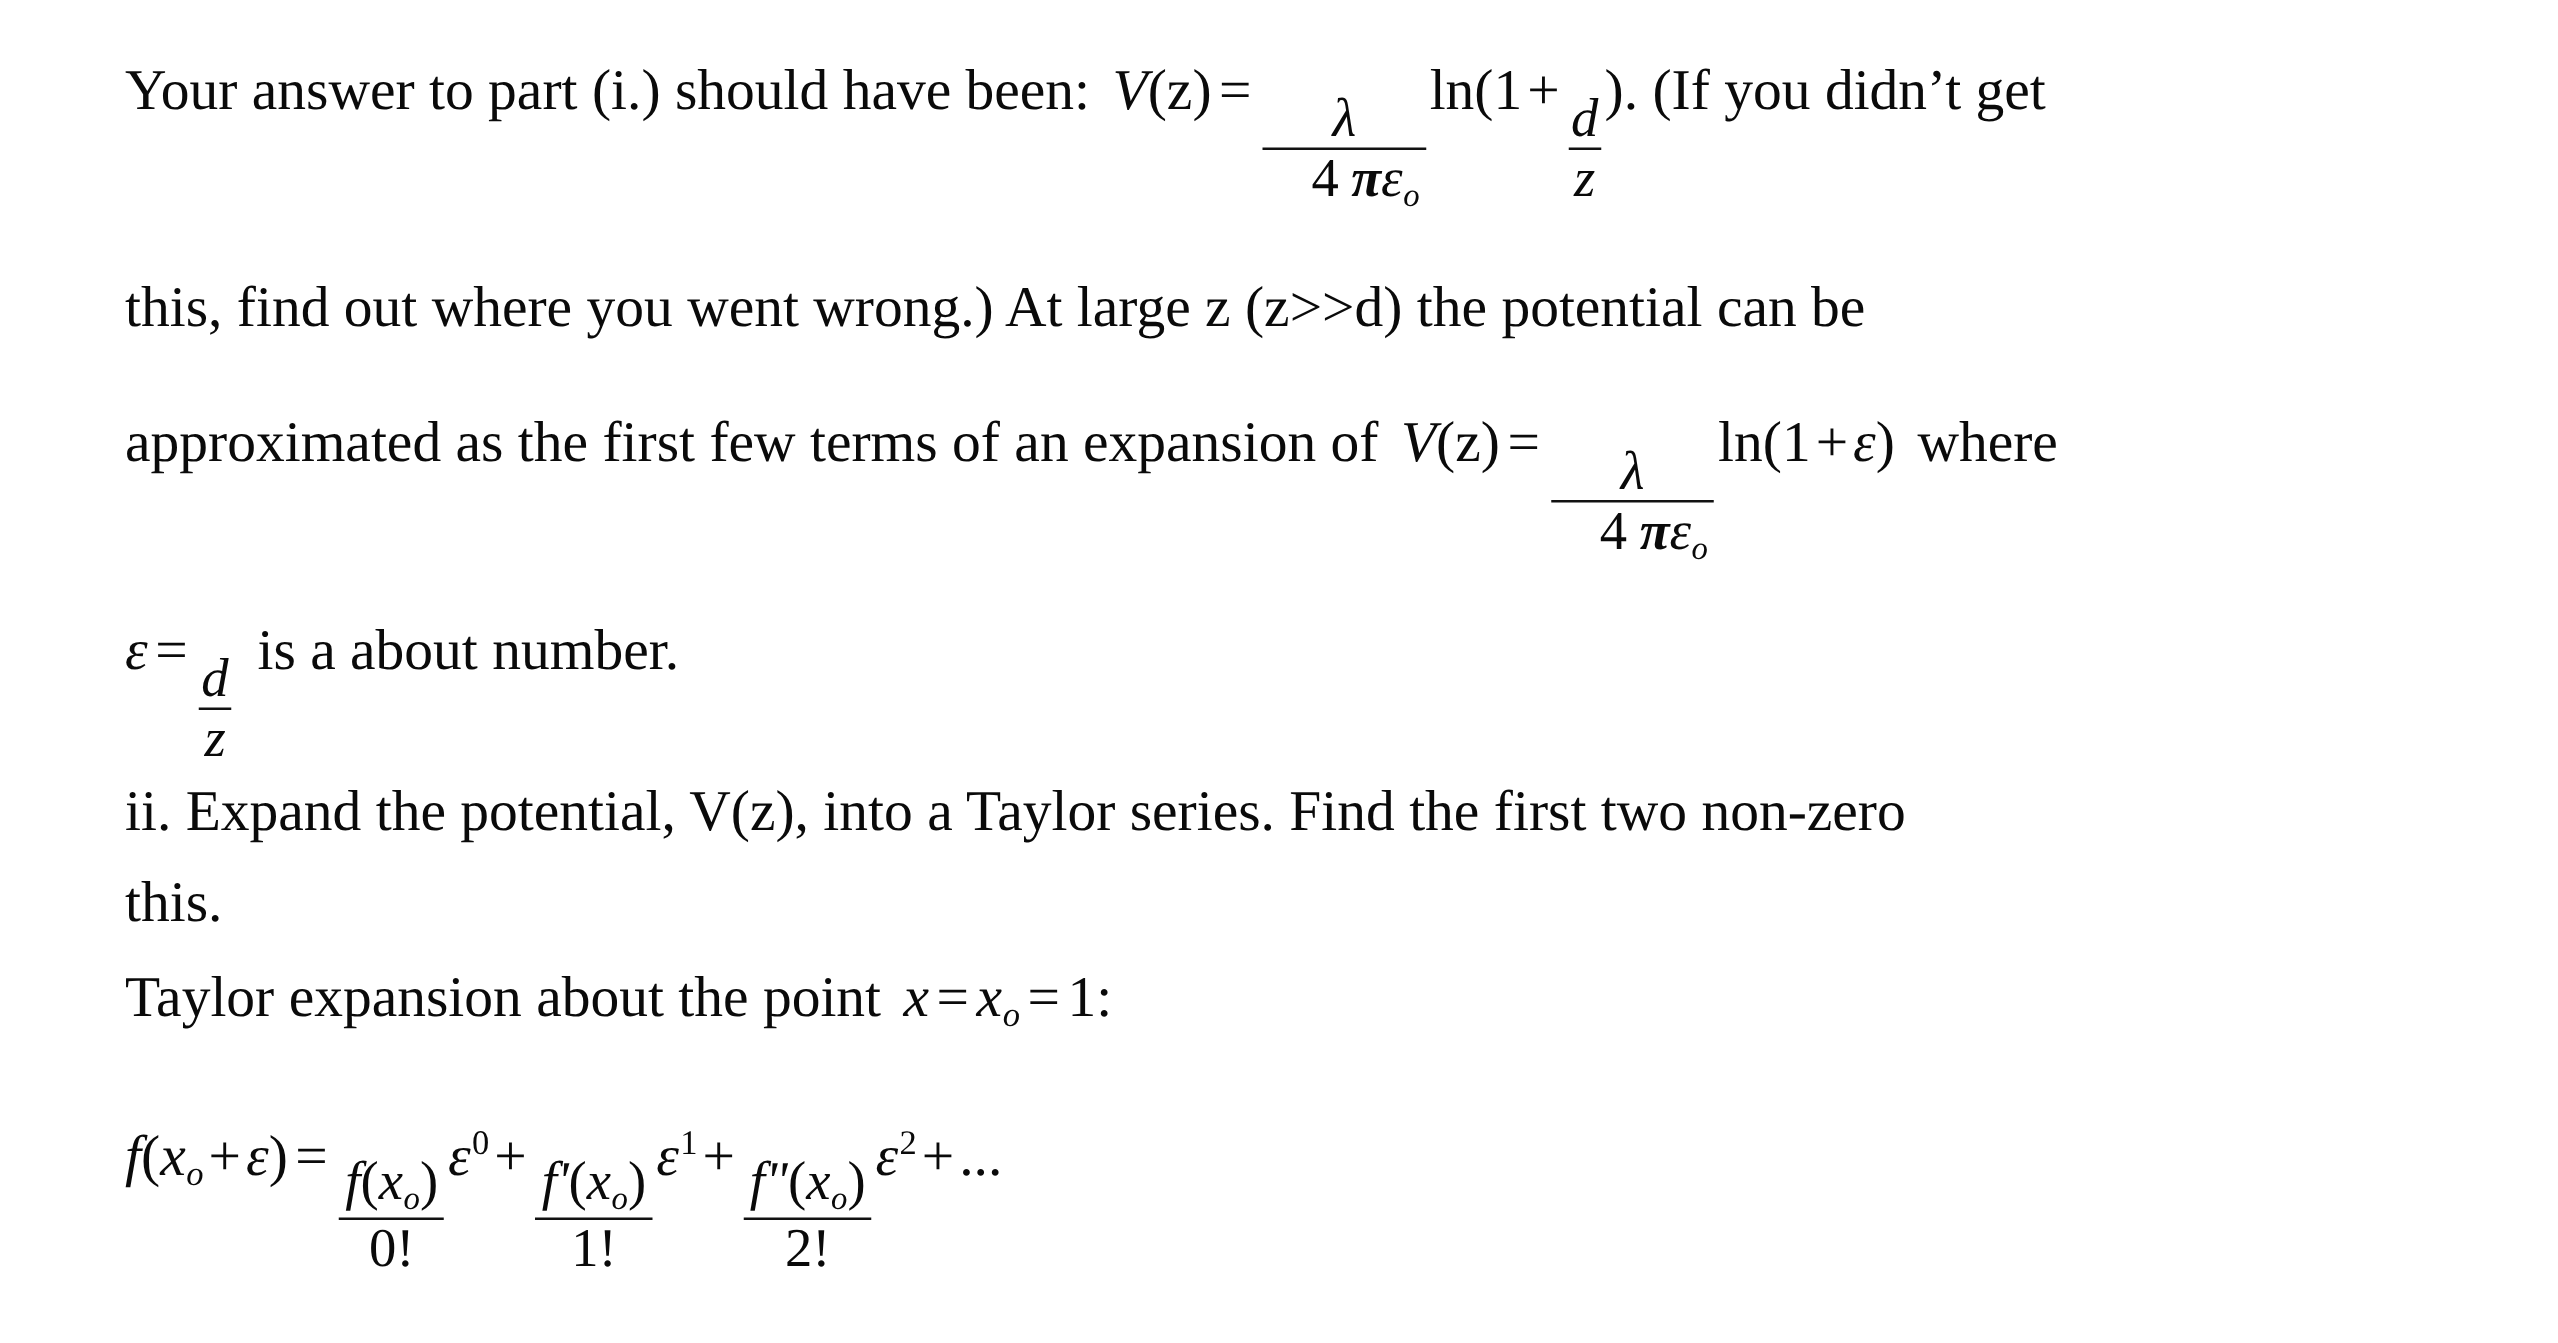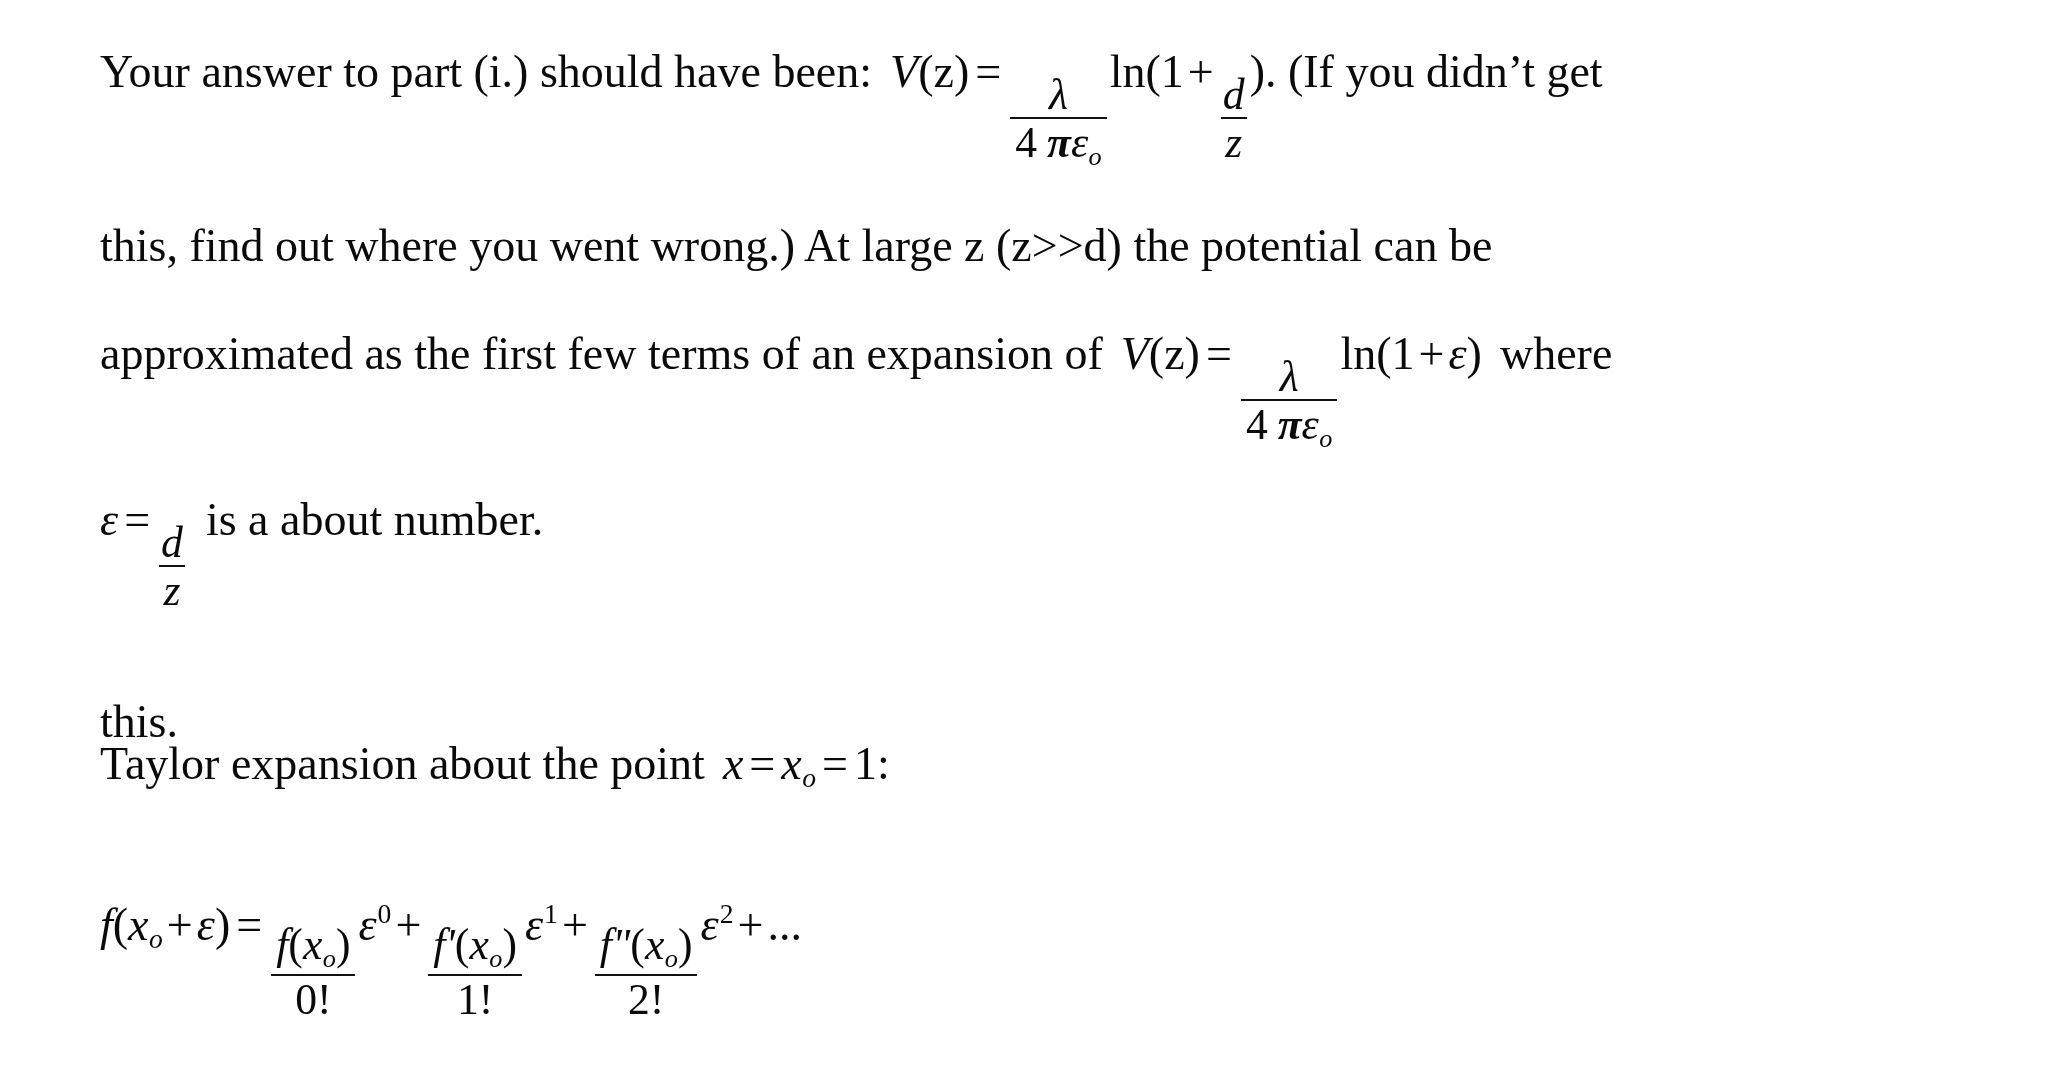--- a/index.html
+++ b/index.html
@@ -94,28 +94,28 @@
   
   .frac.big { vertical-align: -0.42em; }
 
   
   #line1 { top: 48px; }
   #line2 { top: 222px; }
   #line3 { top: 330px; }
   #line4 { top: 496px; }
   #line5 { top: 625px; }
   #line6 { top: 698px; }
-  #line7 { top: 740px; }
+  #line7 { top: 774px; }
   #line8 { top: 900px; }
 
   .eps { font-style: italic; }
   .lam { font-style: italic; }
   .pi  { font-style: italic; font-weight: 600; }
 
-  .denom-4pe { letter-spacing: 0px; }
+  .denom-4pe { letter-spacing: 0px; margin-left: 34px; }
   .spacer-sm { display: inline-block; width: 10px; }
   .spacer-md { display: inline-block; width: 18px; }
 </style>
 </head>
 <body>
 
 <div class="page">
 
   <div class="body-text" id="line1">
     <span>Your answer to part (i.) should have been:</span><span class="spacer-md"></span><span class="math"><span class="var">V</span><span class="mathup">(z)</span><span class="opeq">=</span><span class="frac">
@@ -140,20 +140,21 @@
   </div>
 
   <div class="body-text" id="line4">
     <span class="math"><span class="eps">ε</span><span class="opeq">=</span><span class="frac tight">
           <span class="num var">d</span>
           <span class="bar"></span>
           <span class="den var">z</span>
         </span></span><span class="spacer-md"></span><span>is a about number.</span>
   </div>
 
+  <div class="body-text" id="line5">ii. Expand the potential, V(z), into a Taylor series. Find the first two non-zero</div>
 
   <div class="body-text" id="line6">this.</div>
 
   <div class="body-text" id="line7">
     <span>Taylor expansion about the point</span><span class="spacer-md"></span><span class="math"><span class="var">x</span><span class="opeq">=</span><span class="var">x</span><span class="sub">o</span><span class="opeq">=</span><span class="mathup">1</span><span class="mathup">:</span></span>
   </div>
 
   <div class="body-text" id="line8">
     <span class="math"><span class="var">f</span><span class="mathup">(</span><span class="var">x</span><span class="sub">o</span><span class="op">+</span><span class="eps">ε</span><span class="mathup">)</span><span class="opeq">=</span><span class="frac big">
           <span class="num"><span class="var">f</span><span class="var"></span><span class="mathup">(</span><span class="var">x</span><span class="sub">o</span><span class="mathup">)</span></span>

